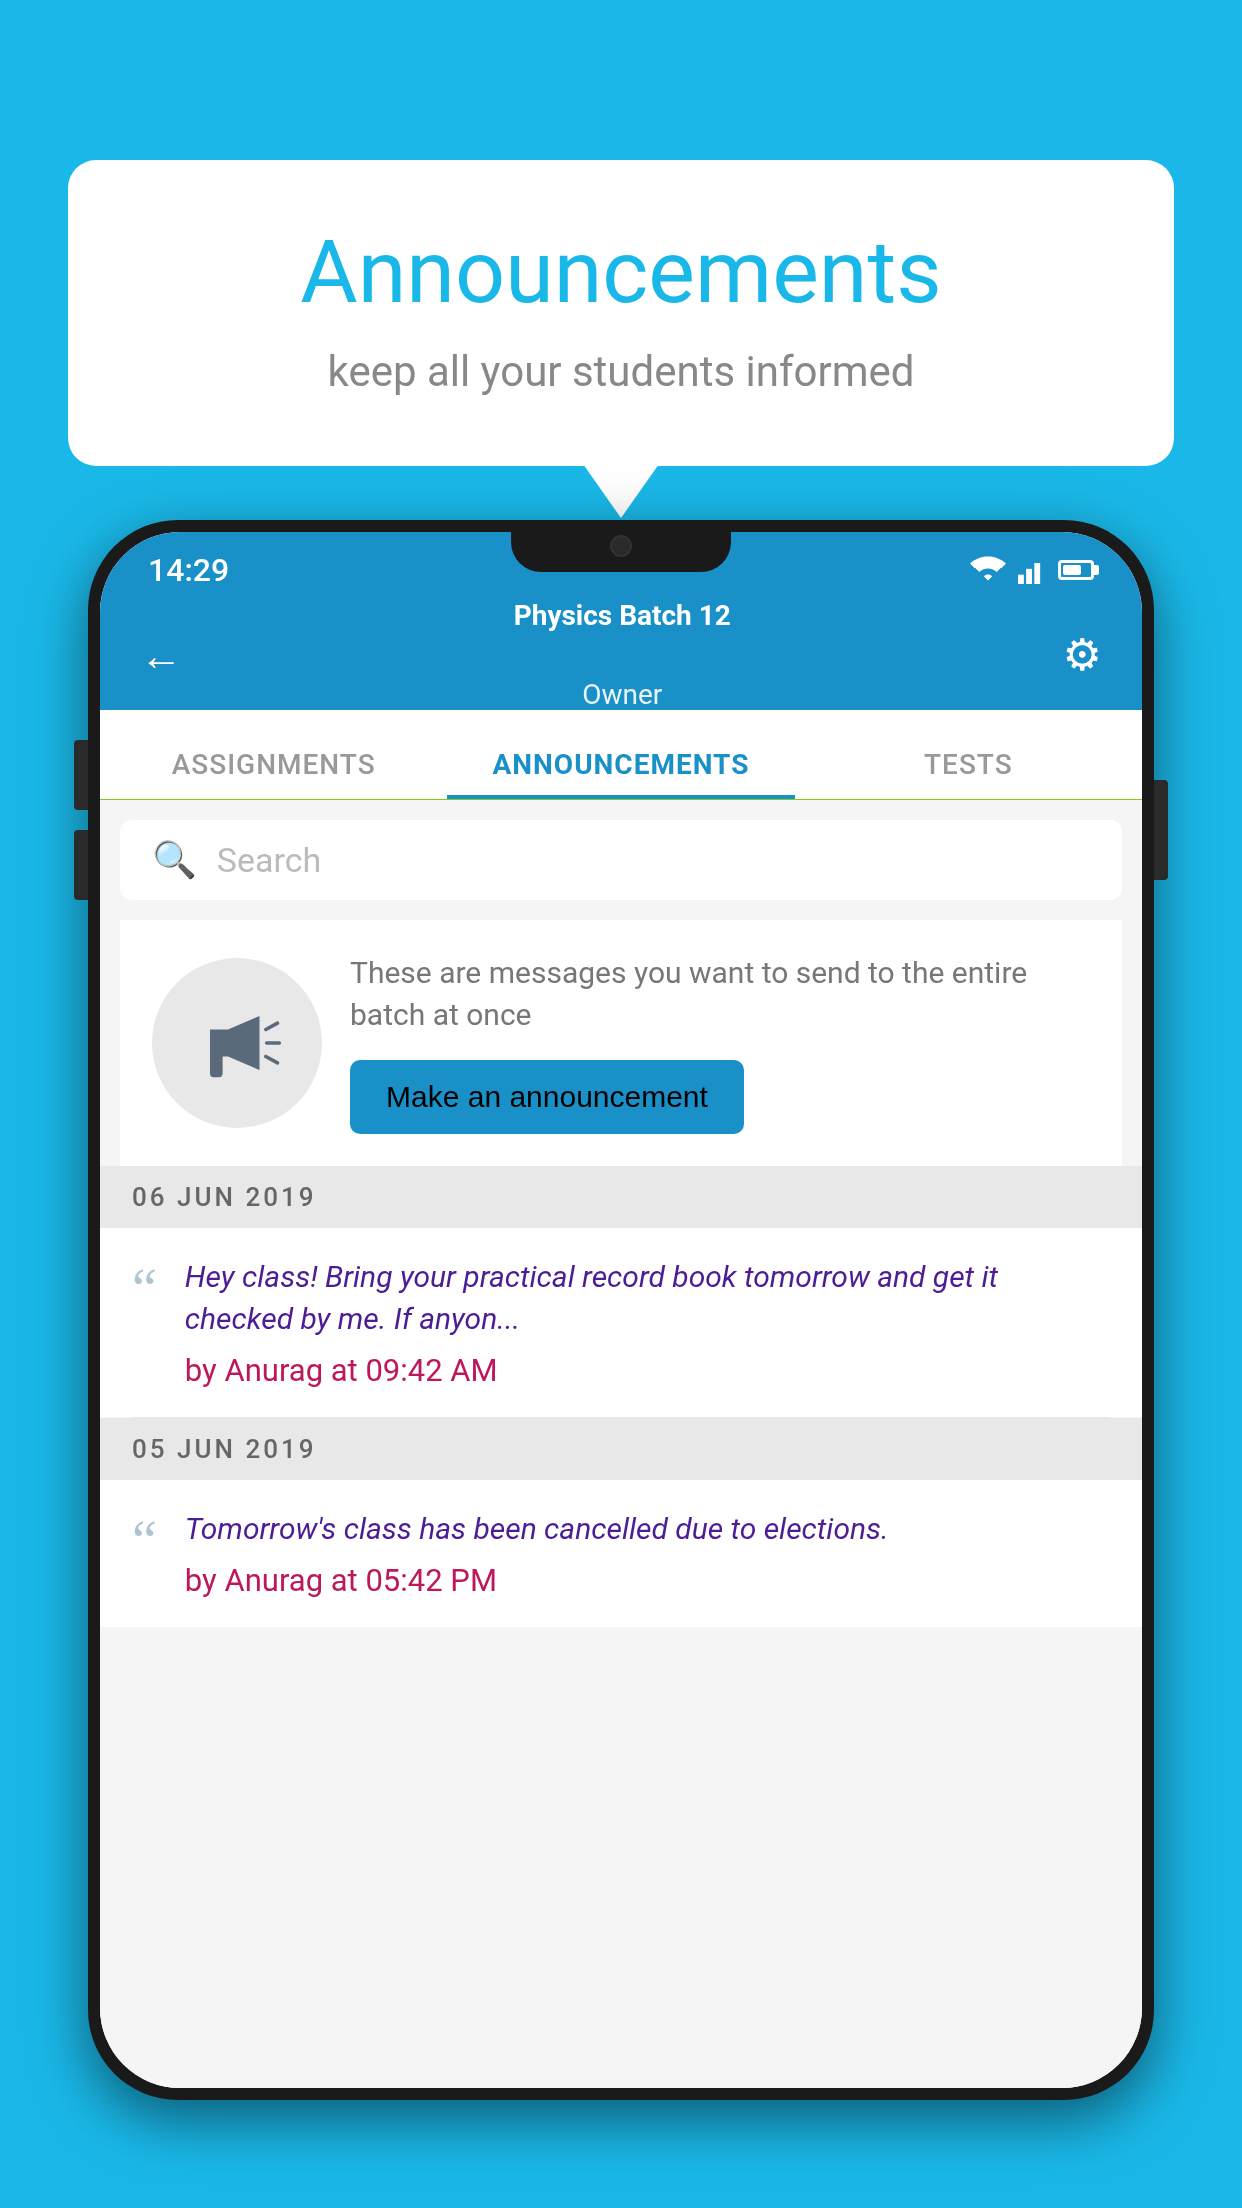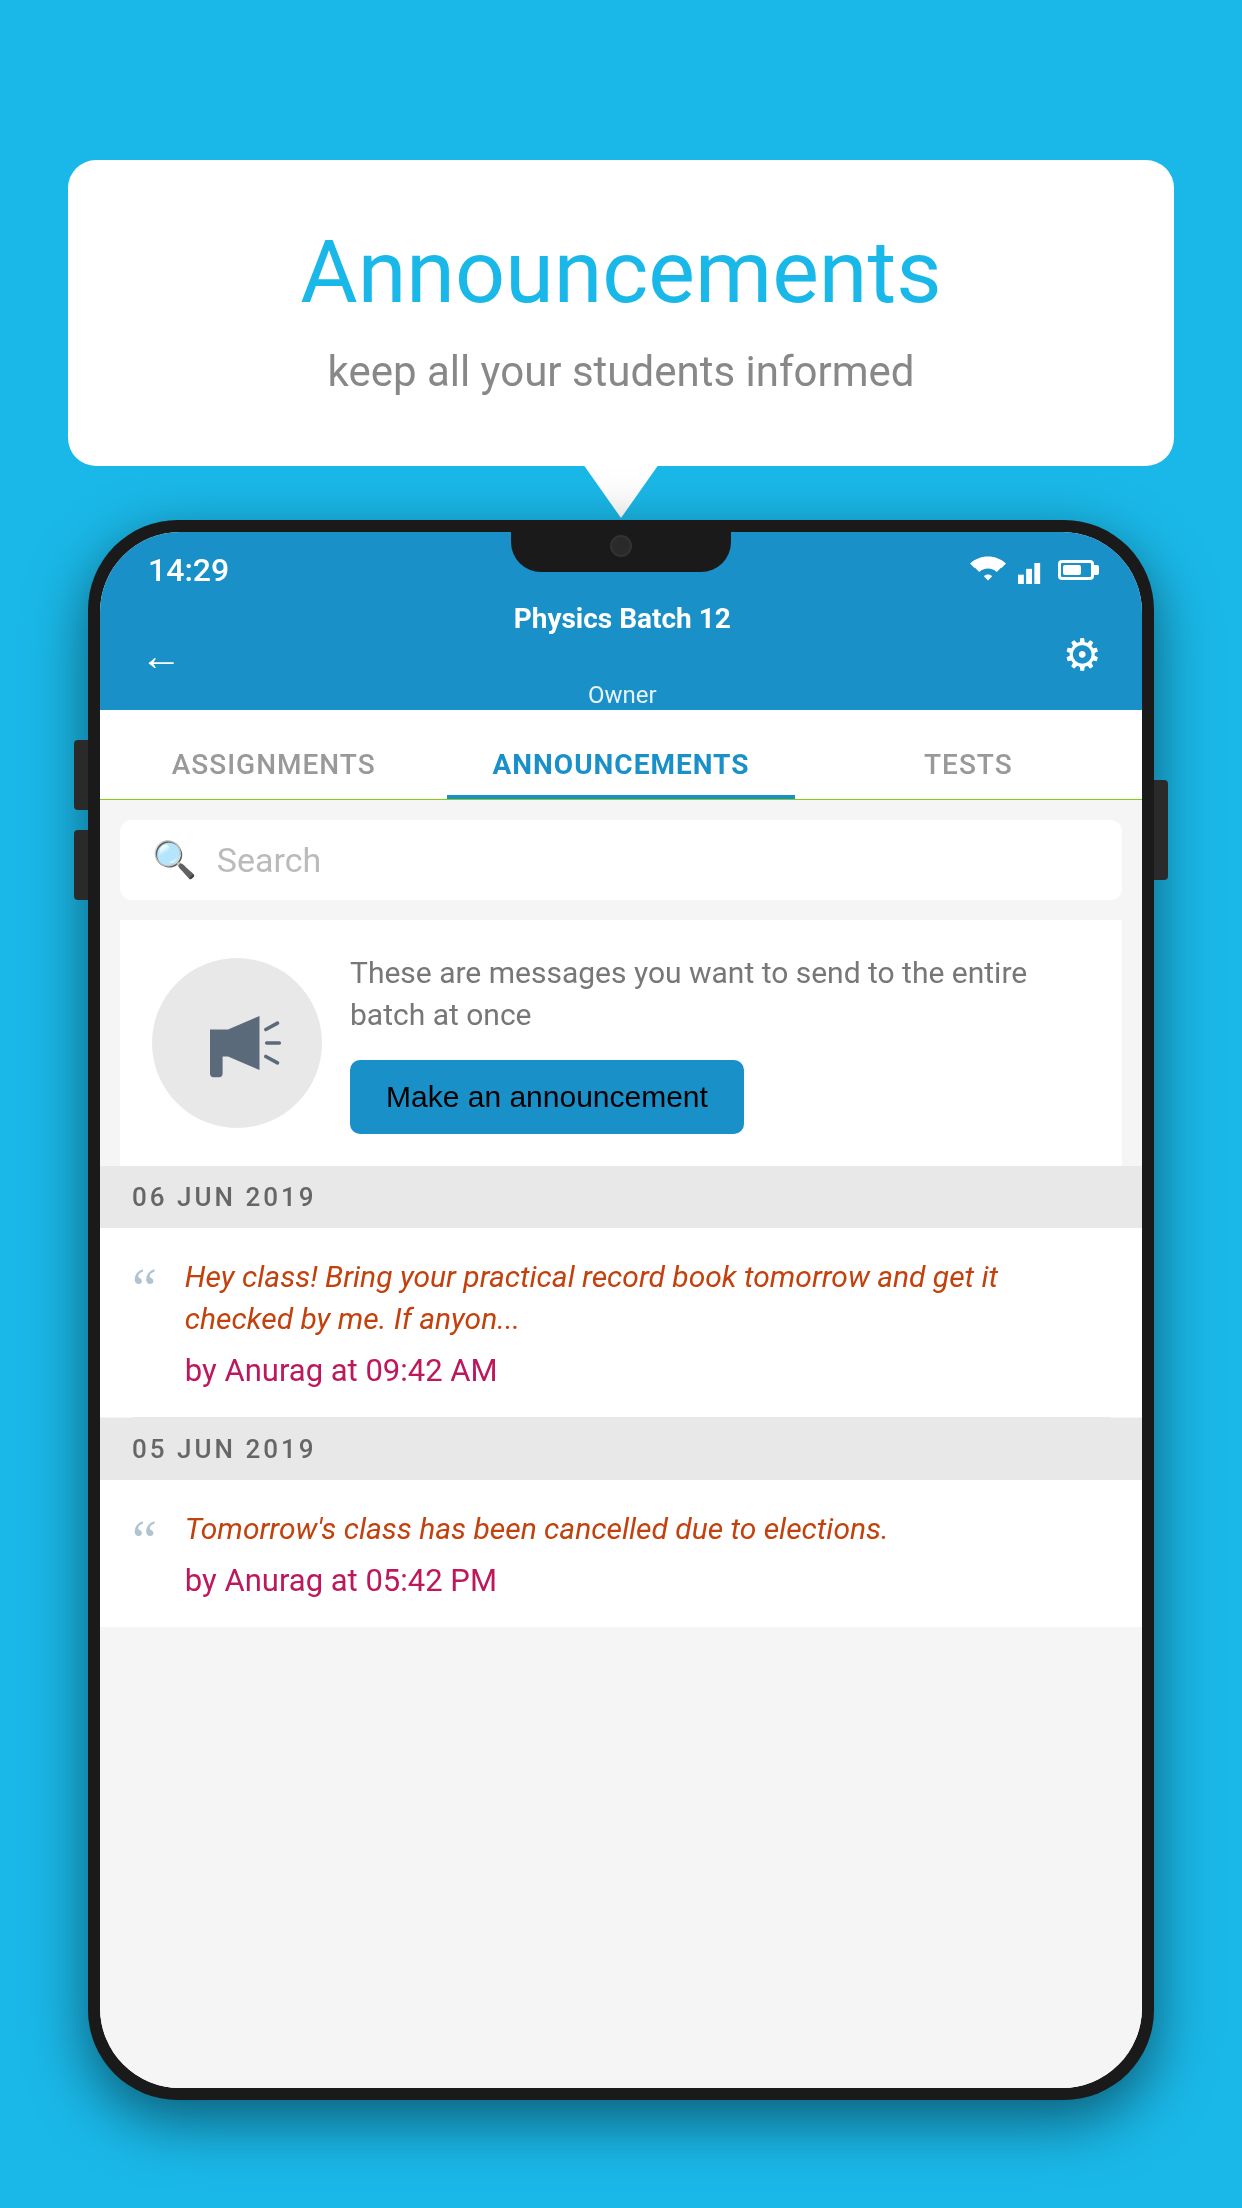--- a/index.html
+++ b/index.html
@@ -227,21 +227,21 @@
     }
 
     .batch-title {
       color: #ffffff;
       font-size: 28px;
       font-weight: 700;
     }
 
     .batch-subtitle {
       color: rgba(255,255,255,0.9);
-      font-size: 24px;
+      font-size: 28px;
       margin-top: 46px;
     }
 
     .gear-icon {
       color: white;
       font-size: 44px;
     }
 
     
     .tabs-container {
@@ -384,21 +384,21 @@
       line-height: 1;
       margin-top: 4px;
     }
 
     .announcement-content {
       flex: 1;
     }
 
     .announcement-text {
       font-size: 30px;
-      color: #c2410c;
+      color: #4c1d95;
       font-style: italic;
       line-height: 1.4;
       margin-bottom: 12px;
     }
 
     .announcement-author {
       font-size: 31px;
       color: #be185d;
     }
 

